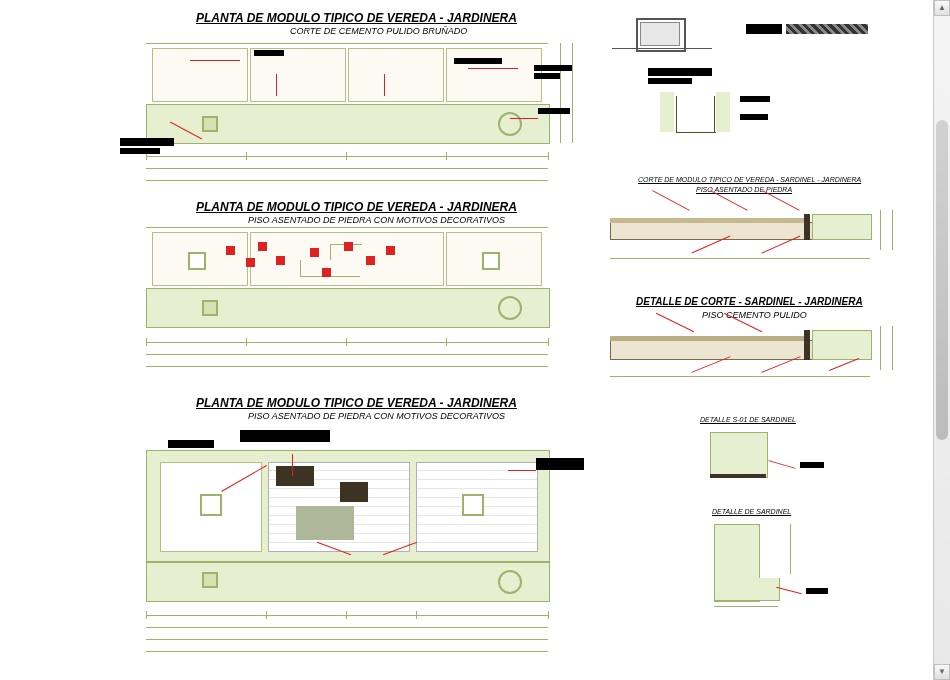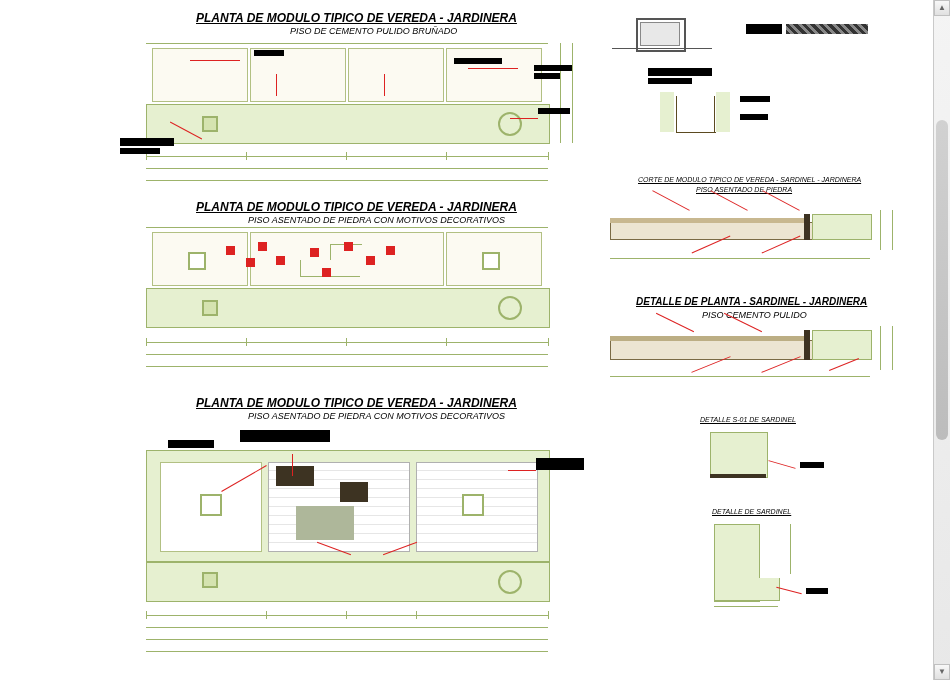--- a/index.html
+++ b/index.html
@@ -25,21 +25,21 @@
 .stips{position:absolute;background:radial-gradient(#8aa05a 0.6px,transparent 0.7px);background-size:6px 6px;background-color:#e6f0d0;border:1px solid #9db36b}
 .pav{position:absolute;background:repeating-linear-gradient(0deg,#fff 0 8px,#e6e6e6 8px 9px),repeating-linear-gradient(90deg,#fff 0 8px,#e6e6e6 8px 9px);border:1px solid #b0b0b0}
 .line{position:absolute;background:#9db36b}
 .tick{position:absolute;width:1px;height:8px;background:#9db36b}
 </style>
 </head>
 <body>
 <div class="canvas">
 
 <div class="t title" style="left:196px;top:11px">PLANTA DE MODULO TIPICO DE VEREDA - JARDINERA</div>
-<div class="t sub" style="left:290px;top:26px">PISO DE CEMENTO PULIDO BRUÑADO</div>
+<div class="t sub" style="left:290px;top:26px">CORTE DE CEMENTO PULIDO BRUÑADO</div>
 
 <div class="stips" style="left:146px;top:104px;width:402px;height:38px"></div>
 <div class="tile" style="left:152px;top:48px;width:94px;height:52px"></div>
 <div class="tile" style="left:250px;top:48px;width:94px;height:52px"></div>
 <div class="tile" style="left:348px;top:48px;width:94px;height:52px"></div>
 <div class="tile" style="left:446px;top:48px;width:94px;height:52px"></div>
 <div class="line" style="left:146px;top:43px;width:402px;height:1px"></div>
 
 <div class="grate" style="left:202px;top:116px;width:12px;height:12px"></div>
 <div class="circ" style="left:498px;top:112px;width:20px;height:20px"></div>
@@ -169,21 +169,21 @@
 <div class="dark" style="left:804px;top:214px;width:6px;height:26px"></div>
 <div class="line" style="left:880px;top:210px;width:1px;height:40px"></div>
 <div class="line" style="left:892px;top:210px;width:1px;height:40px"></div>
 <div class="dim" style="left:610px;top:258px;width:260px;height:1px"></div>
 <div class="lead" style="left:650px;top:200px;width:42px;height:1px;transform:rotate(28deg)"></div>
 <div class="lead" style="left:708px;top:200px;width:42px;height:1px;transform:rotate(28deg)"></div>
 <div class="lead" style="left:760px;top:200px;width:42px;height:1px;transform:rotate(28deg)"></div>
 <div class="lead" style="left:690px;top:244px;width:42px;height:1px;transform:rotate(-24deg)"></div>
 <div class="lead" style="left:760px;top:244px;width:42px;height:1px;transform:rotate(-24deg)"></div>
 
-<div class="t title" style="left:636px;top:296px;font-size:10px">DETALLE DE PLANTA - SARDINEL - JARDINERA</div>
+<div class="t title" style="left:636px;top:296px;font-size:10px">DETALLE DE CORTE - SARDINEL - JARDINERA</div>
 <div class="t sub" style="left:702px;top:310px;font-size:9px">PISO CEMENTO PULIDO</div>
 <div class="sect" style="left:610px;top:340px;width:260px;height:18px"></div>
 <div class="dark" style="left:610px;top:336px;width:200px;height:5px;background:#bcae84"></div>
 <div class="stips" style="left:812px;top:330px;width:58px;height:28px"></div>
 <div class="dark" style="left:804px;top:330px;width:6px;height:30px"></div>
 <div class="line" style="left:880px;top:326px;width:1px;height:44px"></div>
 <div class="line" style="left:892px;top:326px;width:1px;height:44px"></div>
 <div class="dim" style="left:610px;top:376px;width:260px;height:1px"></div>
 <div class="lead" style="left:654px;top:322px;width:42px;height:1px;transform:rotate(26deg)"></div>
 <div class="lead" style="left:722px;top:322px;width:42px;height:1px;transform:rotate(26deg)"></div>

